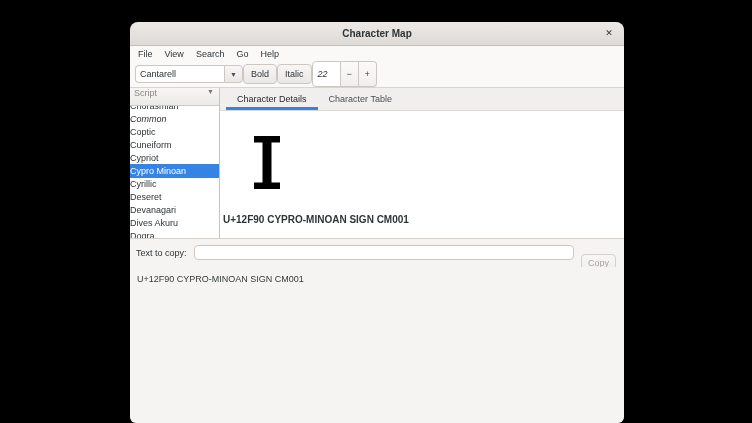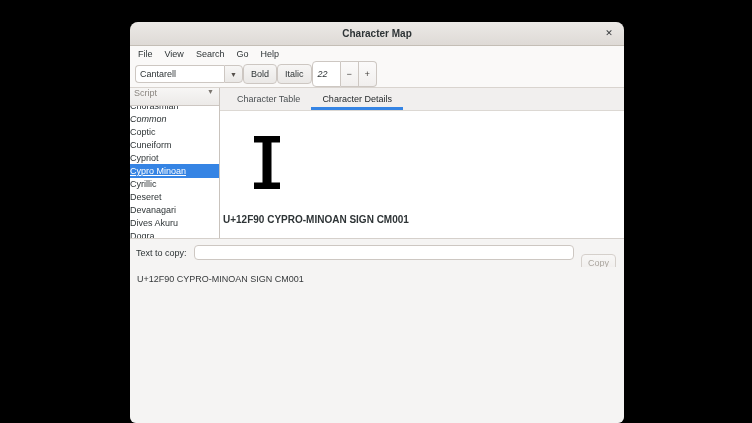--- a/index.html
+++ b/index.html
@@ -69,21 +69,21 @@
     justify-content:space-between; padding:0 5px 0 4px; cursor:pointer;
   }
   .script-label { font-size:9px; color:#8b8680; }
   .script-arrow { font-size:7px; color:#7a756f; }
   .script-list { flex:1; overflow:hidden; }
   .list-item {
     height:13.1px; font-size:9px; color:#2e3436; padding-left:0;
     display:flex; align-items:center; white-space:nowrap; cursor:pointer;
   }
   .list-item.clip-first { margin-top:-7px; }
-  .list-item.selected { background:#3584e4; color:#fff;text-decoration:underline; }
+  .list-item.selected { background:#3584e4; color:#fff; }
   .list-item.italic-item { font-style:italic; }
   .content-col { flex:1; display:flex; flex-direction:column; min-width:0; }
   .tabbar {
     height:22px; flex:none; background:#f1efee; display:flex; padding-left:6px;
     border-bottom:1px solid #dcd8d3;
   }
   .tab {
     font-size:9px; color:#4a4f52; display:flex; align-items:center; padding:3px 11px 0 11px;
     border-bottom:3px solid transparent; cursor:pointer;
   }
@@ -159,22 +159,22 @@
         <div class="list-item">Deseret</div>
         <div class="list-item">Devanagari</div>
         <div class="list-item">Dives Akuru</div>
         <div class="list-item">Dogra</div>
 
       </div>
     </div>
 
     <div class="content-col">
       <div class="tabbar">
+        <div class="tab active">Character Details</div>
         <div class="tab">Character Table</div>
-        <div class="tab active">Character Details</div>
       </div>
       <div class="details-panel">
         <div class="glyph-box">
           <svg width="26" height="53" viewBox="0 0 26 53" xmlns="http://www.w3.org/2000/svg">
             <rect x="0" y="0" width="26" height="6.5" fill="#000"></rect>
             <rect x="8.5" y="0" width="9" height="53" fill="#000"></rect>
             <rect x="0" y="46.5" width="26" height="6.5" fill="#000"></rect>
           </svg>
         </div>
         <div class="detail-title">U+12F90 CYPRO-MINOAN SIGN CM001</div>

